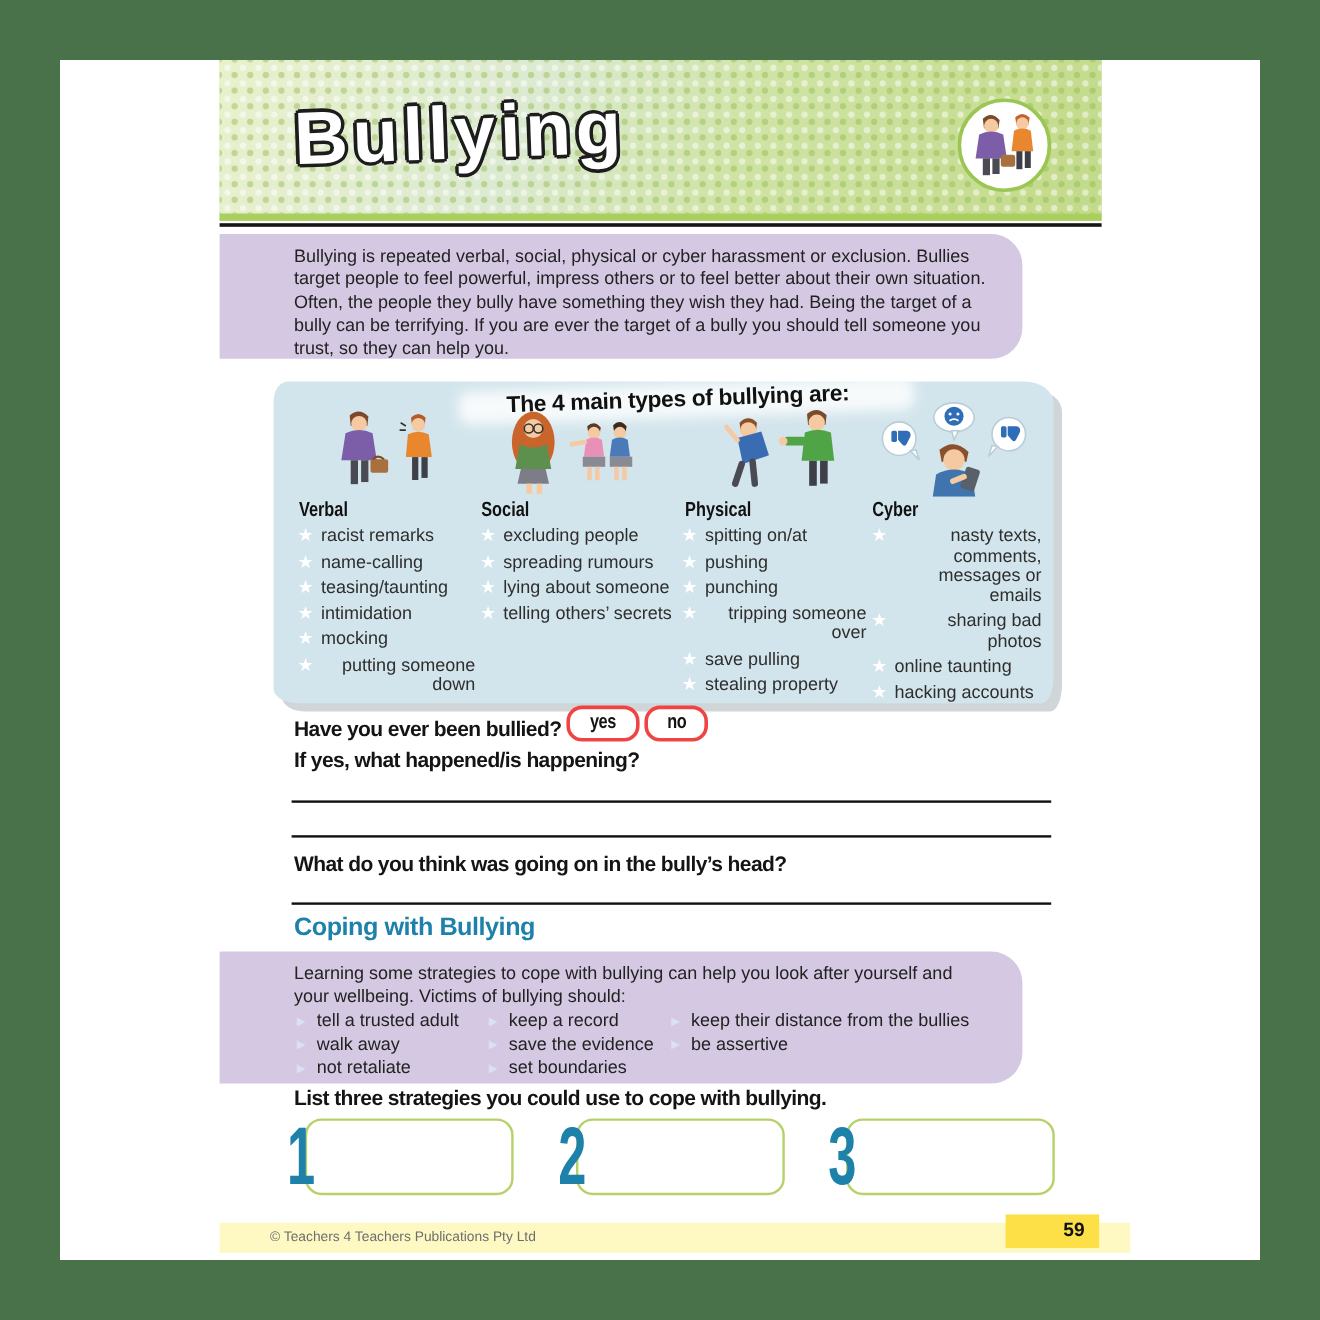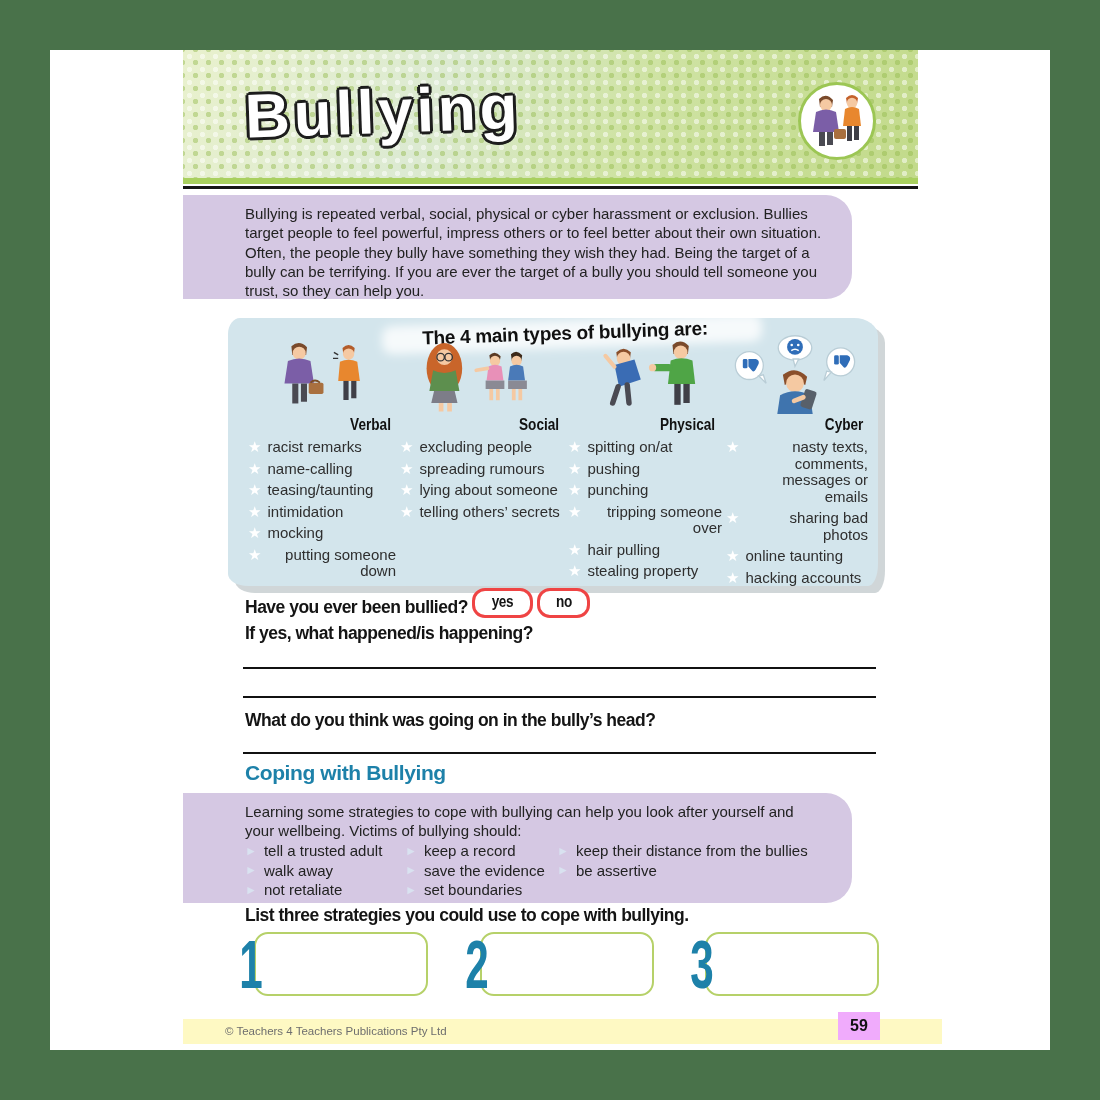--- a/index.html
+++ b/index.html
@@ -56,21 +56,21 @@
     transform:translateX(-45%) rotate(-2deg);
     background:rgba(255,255,255,0.8);filter:blur(5px);border-radius:10px;
   }
   .types-heading{
     position:absolute;left:0;right:0;top:5px;text-align:center;padding-left:24px;
     font-size:19px;font-weight:bold;color:#111;transform:rotate(-2deg);letter-spacing:-0.3px;
   }
   .types-cols{position:absolute;left:16px;right:10px;top:12px;display:flex;}
   .type-col{display:flex;flex-direction:column;}
   .type-col .pic{height:84px;display:flex;align-items:flex-end;justify-content:center;}
-  .type-label{text-align:right;font-weight:bold;font-size:17px;color:#111;margin:1px 0 4px;}
+  .type-label{text-align:left;font-weight:bold;font-size:17px;color:#111;margin:1px 0 4px;}
   .cxc{display:inline-block;transform:scaleX(0.8);transform-origin:center;white-space:nowrap;}
   .type-list{list-style:none;margin:0;padding:0 0 0 4px;}
   .type-list li{display:flex;gap:6px;margin-bottom:5px;}
   .star{color:#ffffff;font-size:15px;line-height:16px;flex:0 0 auto;}
   .item-text{font-size:15px;line-height:16.5px;color:#2e2e2e;text-align:right;}
 
   
   .q-row{position:absolute;display:flex;align-items:flex-end;gap:4px;}
   .q-text{font-weight:bold;font-size:17.5px;color:#141414;letter-spacing:-0.5px;white-space:nowrap;}
   .pill{
@@ -99,23 +99,23 @@
   .slot-num{
     font-size:68px;font-weight:bold;color:#1d81a9;line-height:62px;
     transform:scaleX(0.62);transform-origin:center;z-index:2;margin-right:-16px;
   }
   .slot-box{width:170px;height:60px;background:#fff;border:2.5px solid #b6d169;border-radius:14px;}
 
   
   .footer-bar{position:absolute;left:133px;top:969px;width:759px;height:25px;background:#fef9c3;}
   .footer-text{position:absolute;left:42px;top:0;line-height:25px;font-size:11.5px;color:#6e6e6e;}
   .page-num-box{
-    position:absolute;left:788px;top:962px;width:42px;height:28px;background:#f0abfc;
+    position:absolute;left:788px;top:962px;width:42px;height:28px;background:#fde047;
     display:flex;align-items:center;justify-content:center;
-    font-weight:bold;font-size:16px;color:#111;
+    font-weight:bold;font-size:16px;color:#111;padding-left:36px;
   }
 </style>
 </head>
 <body>
 
 <div class="page">
 
   <div class="header">
     <div class="title">Bullying</div>
     <div class="header-badge">
@@ -271,21 +271,21 @@
           <li>
               <span class="star">★</span>
               <span class="item-text">punching</span>
             </li>
           <li>
               <span class="star">★</span>
               <span class="item-text">tripping someone over</span>
             </li>
           <li>
               <span class="star">★</span>
-              <span class="item-text">hair pulling</span>
+              <span class="item-text">save pulling</span>
             </li>
           <li>
               <span class="star">★</span>
               <span class="item-text">stealing property</span>
             </li>
         </ul>
       </div>
 
       <div class="type-col" style="width:146px;">
         <div class="pic">

